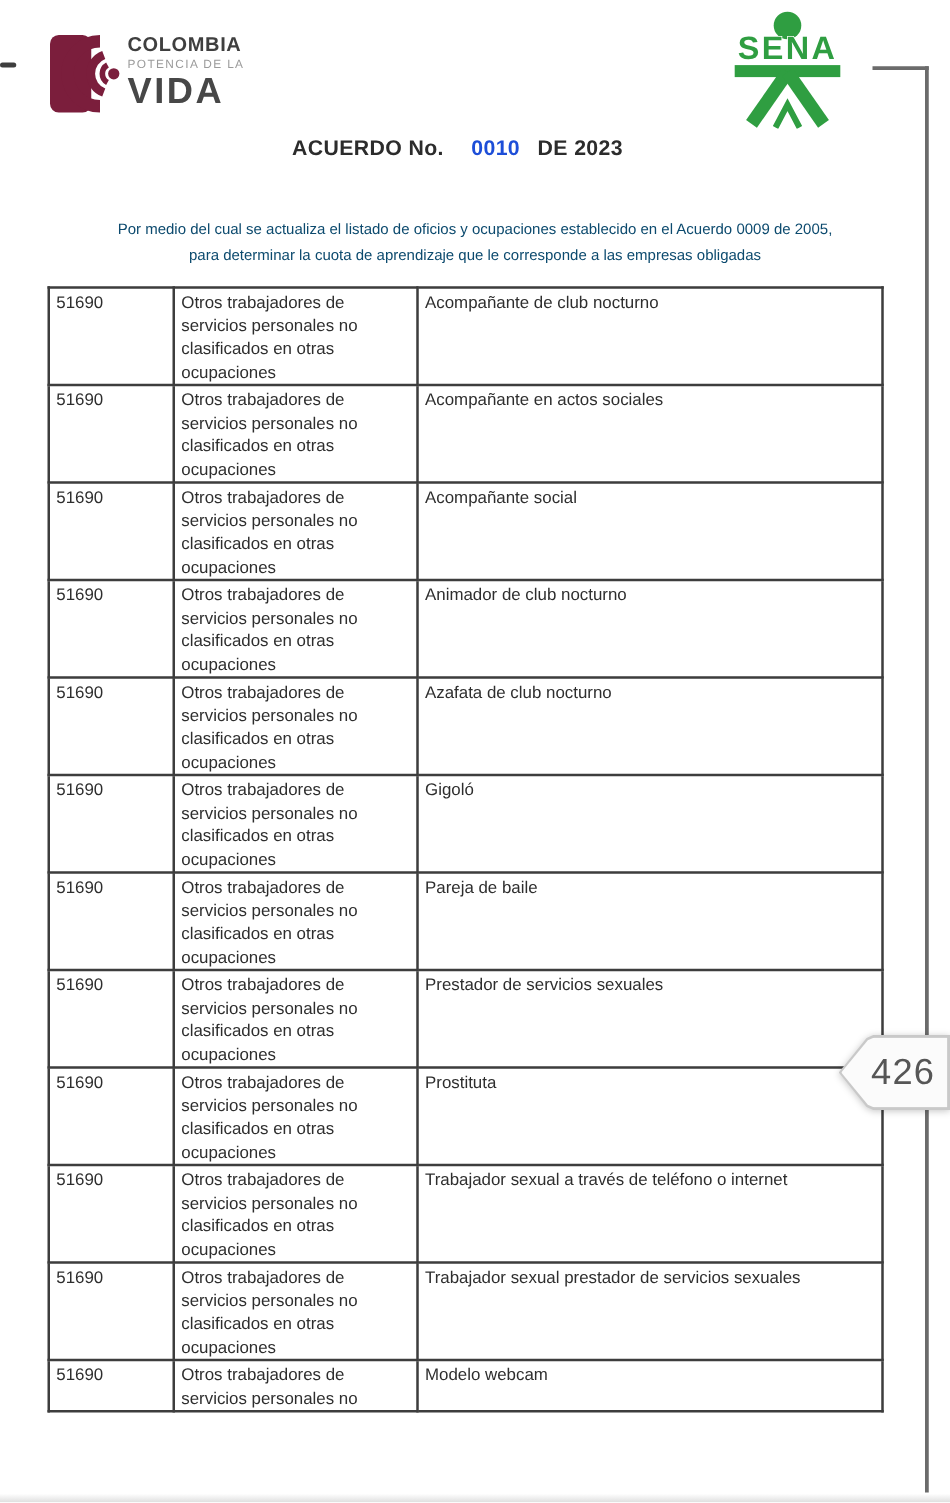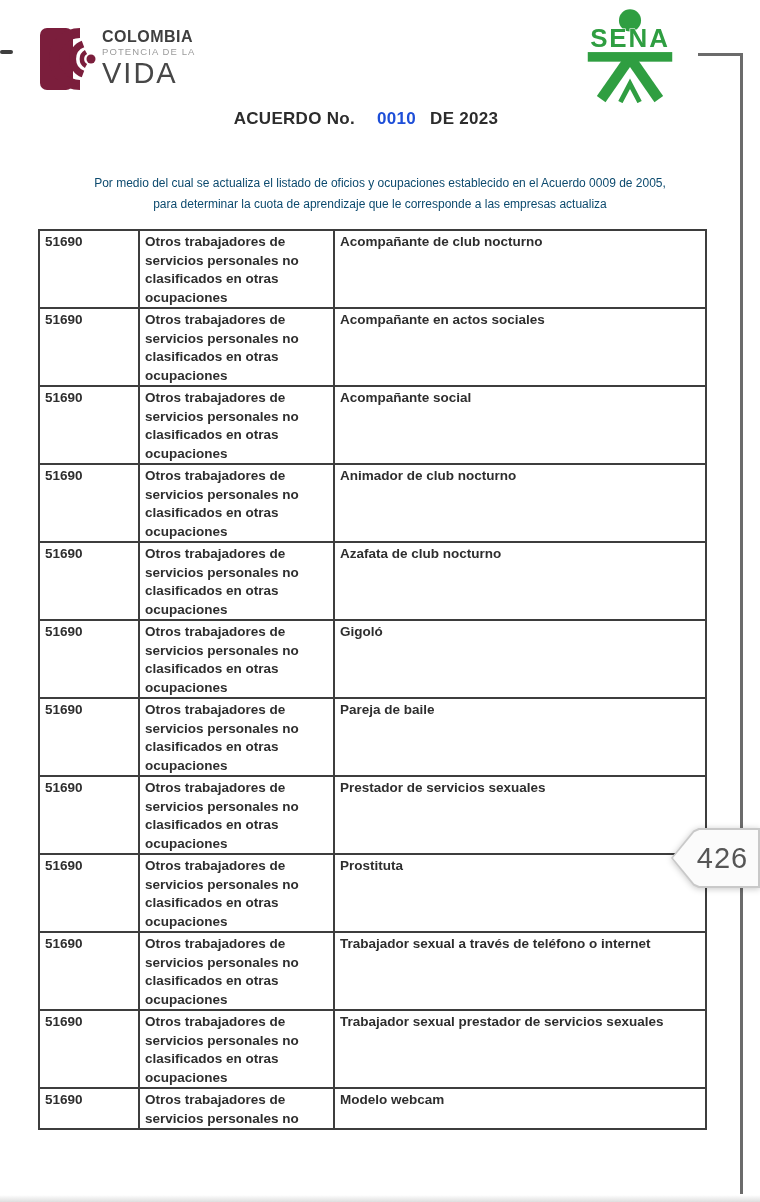--- a/index.html
+++ b/index.html
@@ -15,21 +15,21 @@
   .mark-corner-h { position:absolute; left:698px; top:53px; width:45px; height:3px; background:#6b6b6b; }
   .mark-corner-v { position:absolute; left:740px; top:53px; width:3px; height:1141px; background:#6b6b6b; }
   .bottom-fade { position:absolute; left:0; bottom:0; width:100%; height:7px; background:linear-gradient(#ffffff, #dedede); }
 
   
   .colombia-logo { position:absolute; left:40px; top:27px; display:flex; align-items:flex-start; }
   .colombia-mark { width:62px; height:64px; }
   .colombia-text { padding-top:1px; }
   .colombia-name { font-size:16px; font-weight:700; color:#3f3f3f; letter-spacing:.5px; line-height:17px; }
   .colombia-tagline { font-size:9.5px; color:#9b9b9b; letter-spacing:1.1px; line-height:11px; margin-top:1px; }
-  .colombia-word { font-size:29px; font-weight:400; color:#474747; letter-spacing:2px; line-height:30px; margin-top:1px; }
+  .colombia-word { font-size:29px; font-weight:700; color:#474747; letter-spacing:2px; line-height:30px; margin-top:1px; }
   .sena-logo { position:absolute; left:582px; top:5px; width:96px; height:98px; }
 
   
   .doc-title {
     position:absolute; top:109px; left:0; width:100%;
     display:flex; justify-content:center; align-items:baseline;
     transform:translateX(-14px);
     color:#2c2c2c; font-size:17px; font-weight:700; letter-spacing:.3px;
   }
   .doc-title .t-number { margin:0 14px 15px 22px; font-weight:600; color:#1d4ed8; }
@@ -44,21 +44,20 @@
   .occ-table {
     position:absolute; left:38px; top:229px; width:667px;
     border-collapse:collapse; table-layout:fixed;
   }
   .occ-table td {
     border:2px solid #3d3d3d;
     vertical-align:top;
     font-size:13.5px; line-height:18.5px; color:#2e2e2e;
     padding:2px 4px 0 5px;
     overflow:hidden;
-    font-weight:bold;
   }
   .occ-table tr { height:74px; }
   .occ-table tr:last-child { height:36px; }
   .col-code { width:100px; }
   .col-group { width:195px; }
   .col-name { width:372px; }
 
   
   .page-tab {
     position:absolute; left:671px; top:828px; width:89px; height:60px; z-index:6;
@@ -111,21 +110,21 @@
   </svg>
 
   <div class="doc-title">
     <span class="t-label">ACUERDO No.</span>
     <span class="t-number">0010</span>
     <span class="t-suffix">DE 2023</span>
   </div>
 
   <div class="doc-intro">
     <div>Por medio del cual se  actualiza el listado de oficios y ocupaciones establecido en el Acuerdo 0009 de 2005,</div>
-    <div>para determinar la cuota de aprendizaje que le corresponde a las empresas actualiza</div>
+    <div>para determinar la cuota de aprendizaje que le corresponde a las empresas obligadas</div>
   </div>
 
   <table class="occ-table">
     <colgroup>
         <col class="col-code">
         <col class="col-group">
         <col class="col-name">
       </colgroup>
     <tbody id="occupations-tbody">
         <tr>

